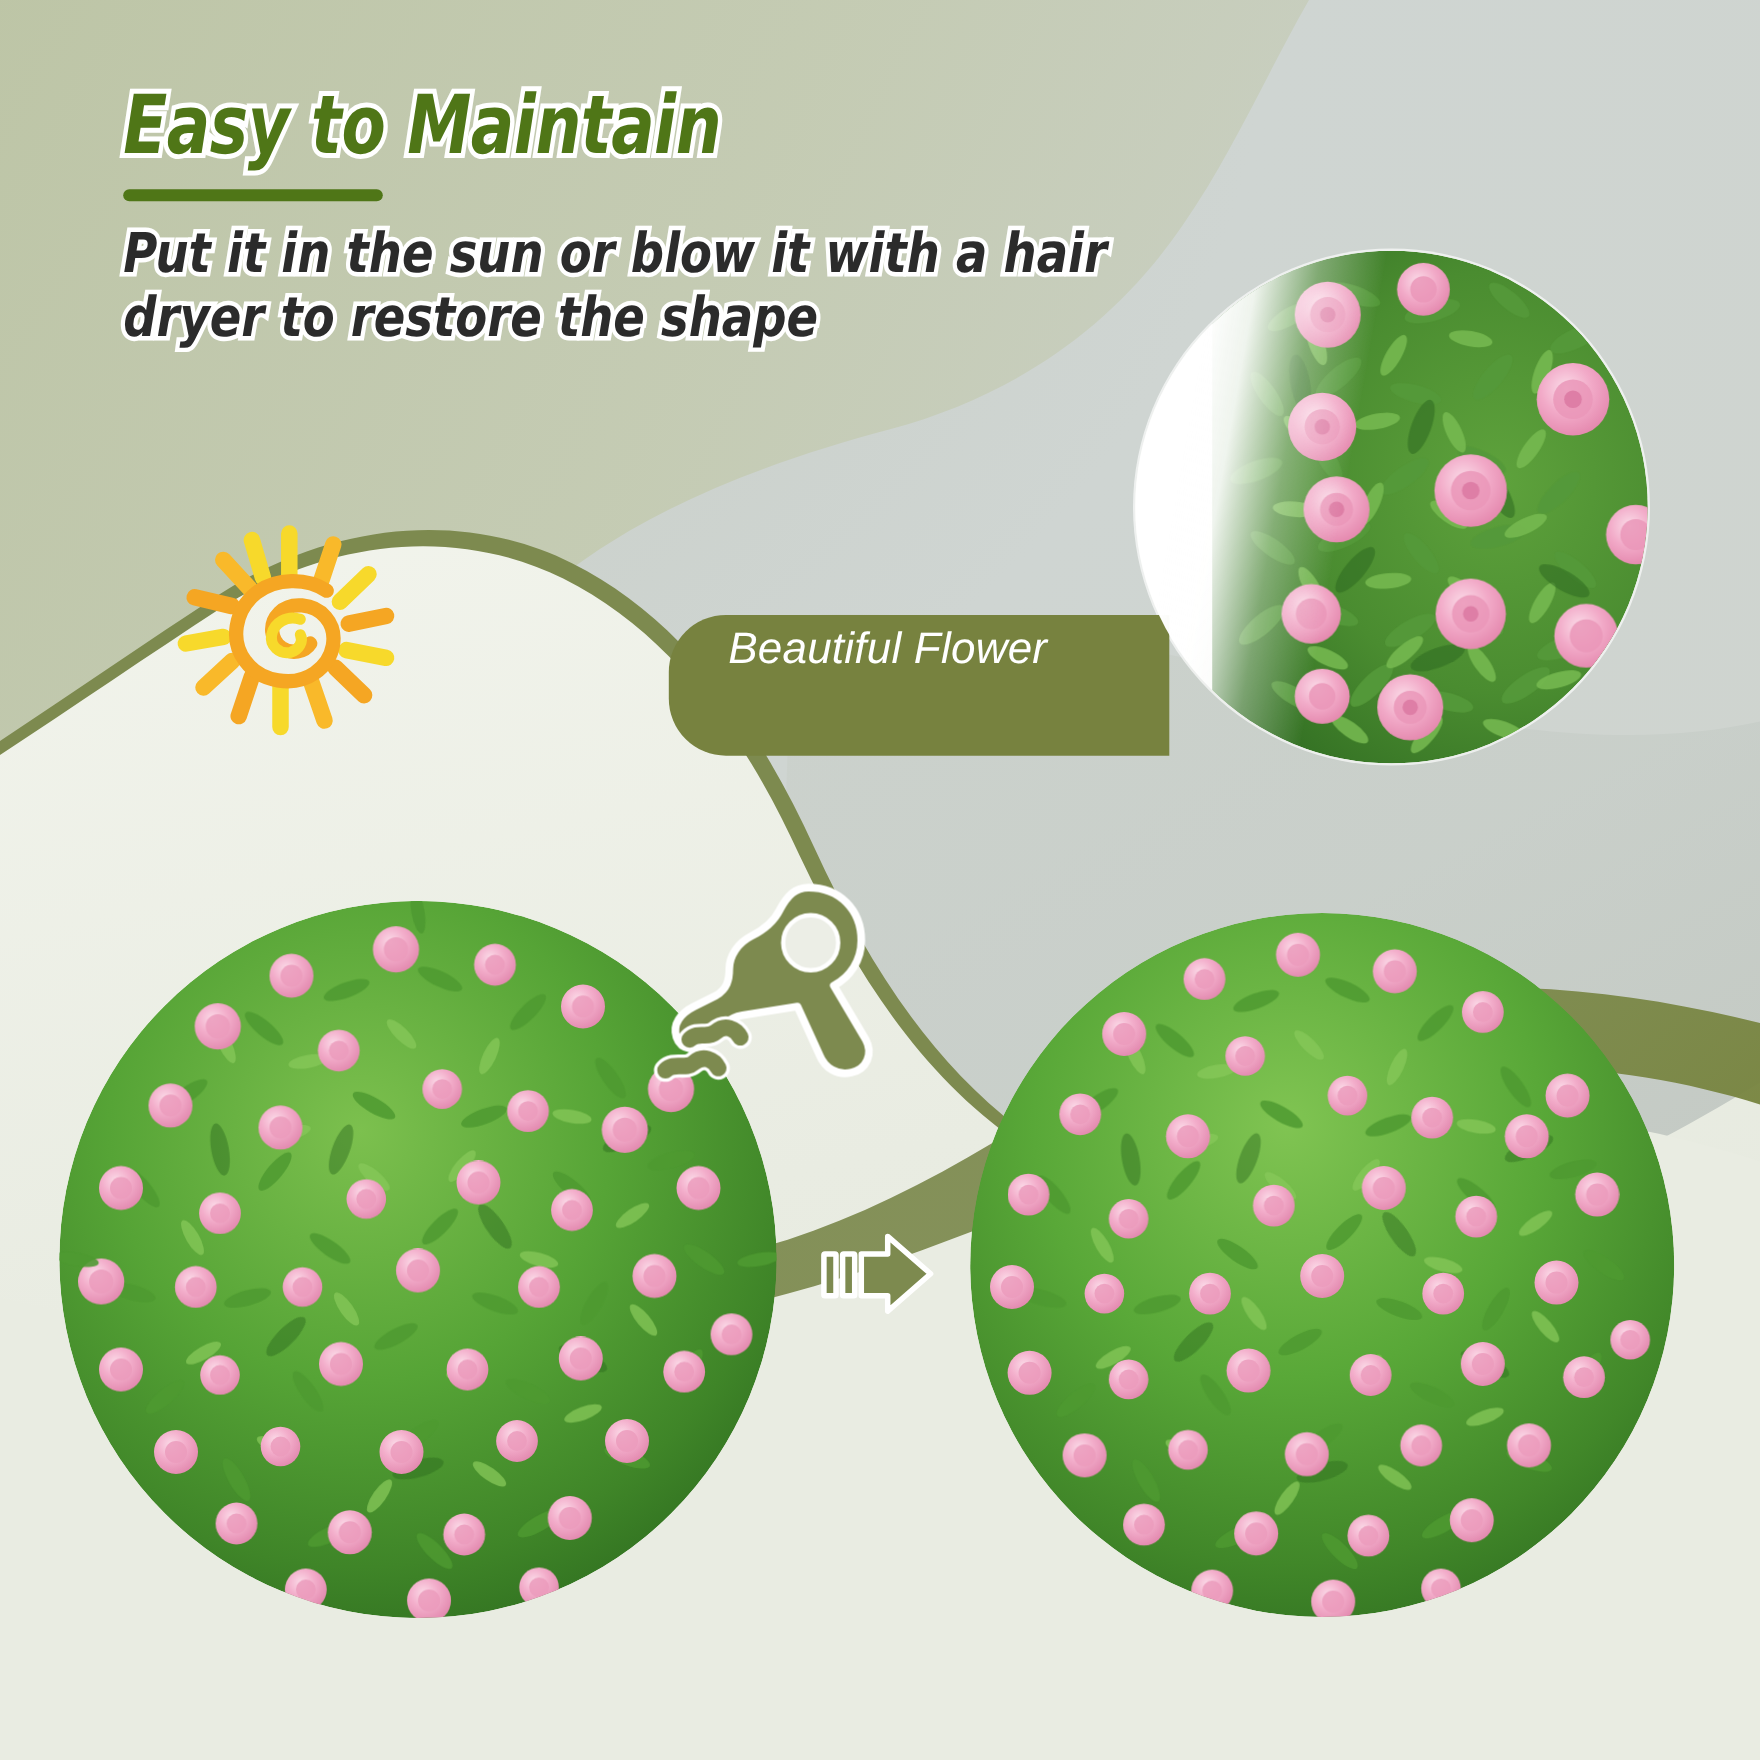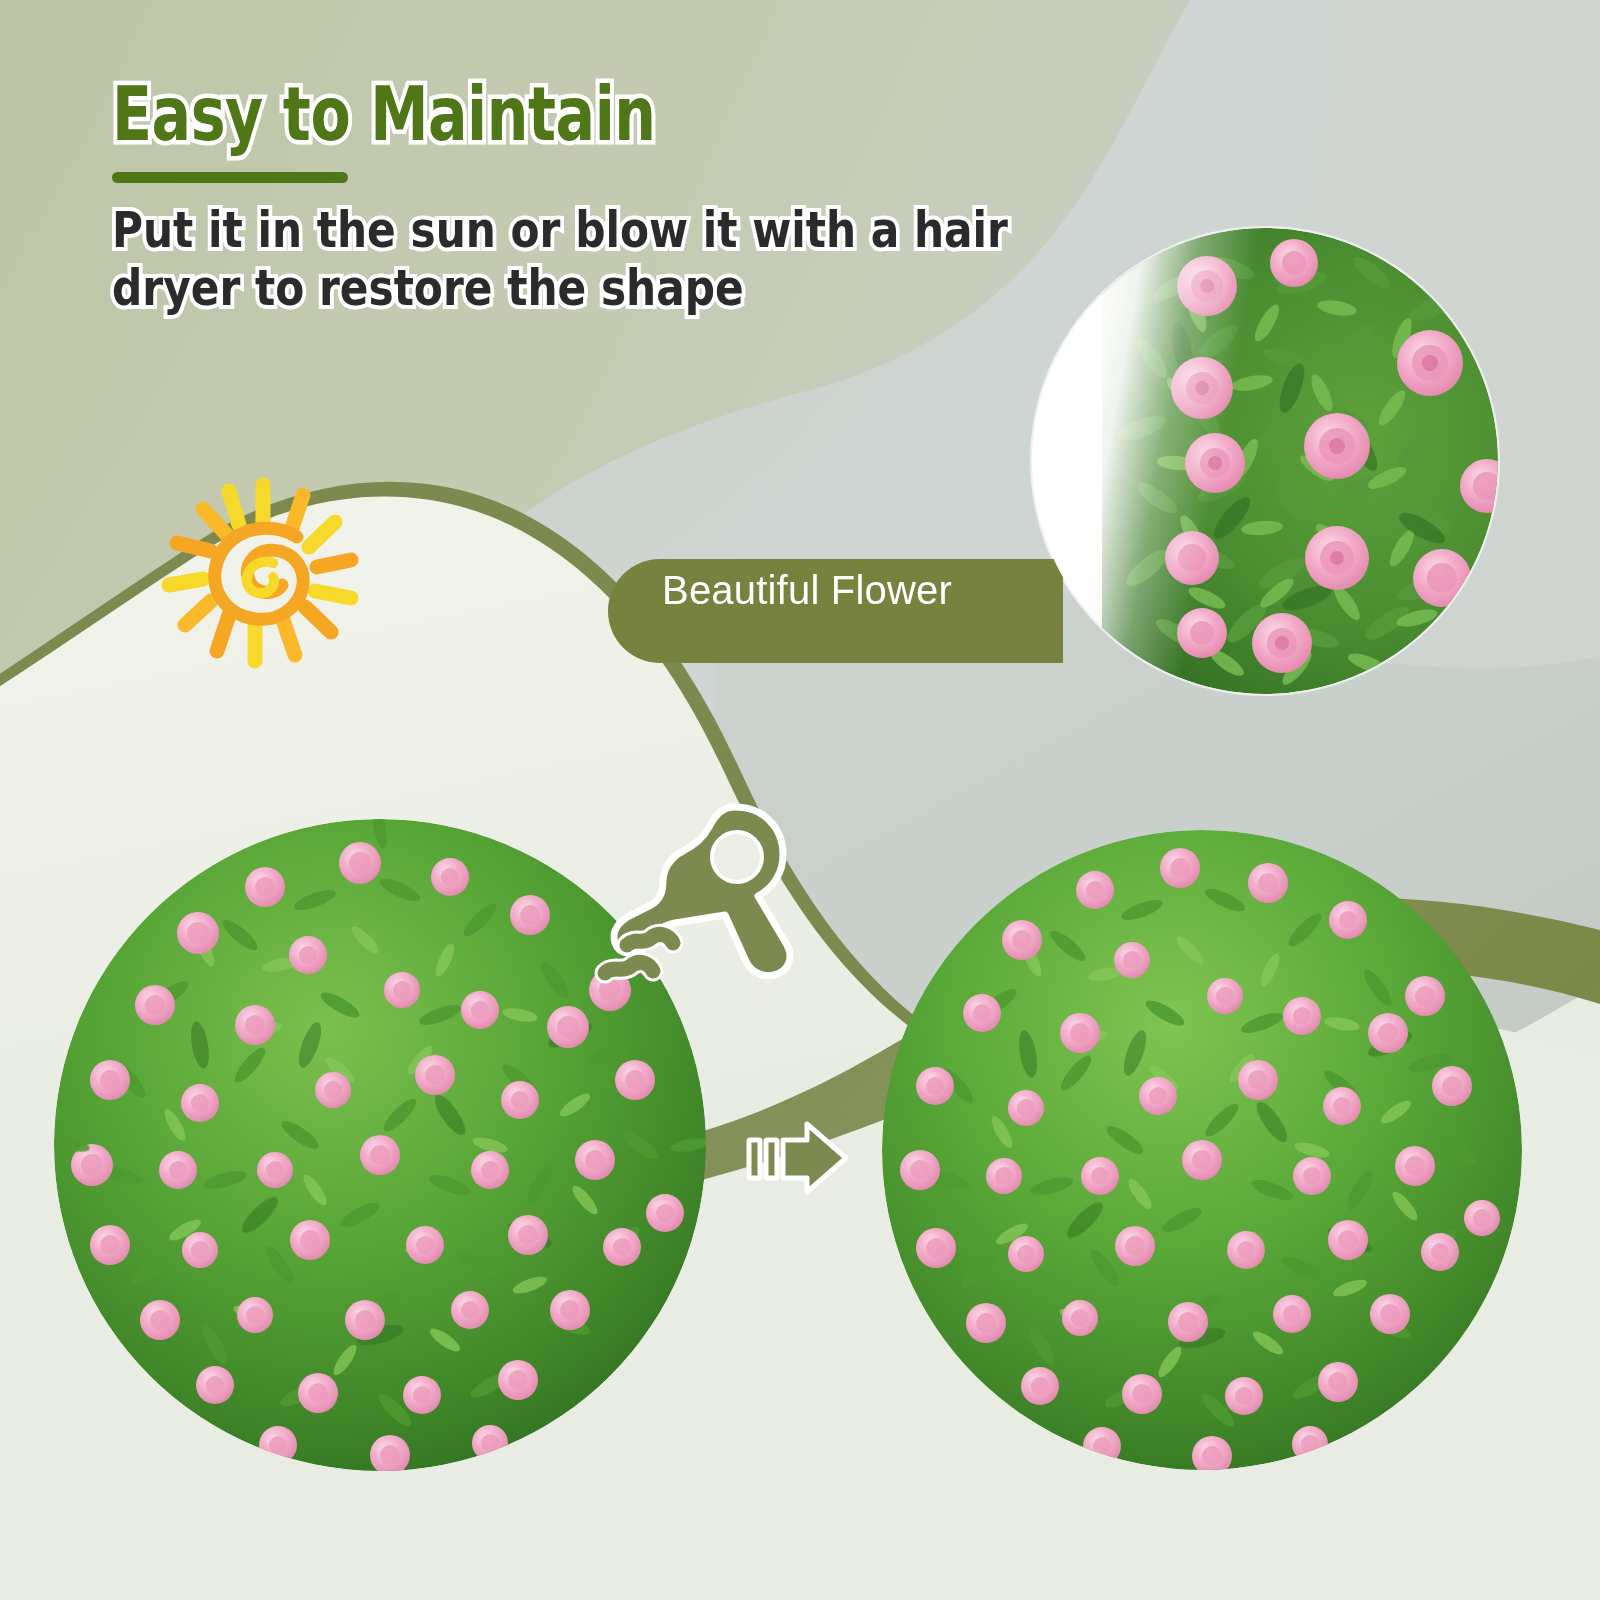--- a/index.html
+++ b/index.html
@@ -3,21 +3,21 @@
 <meta charset="utf-8">
 <title>Easy to Maintain</title>
 <style>
   * { margin:0; padding:0; box-sizing:border-box; }
   html,body { width:1600px; height:1600px; overflow:hidden; }
   body {
     font-family:"Liberation Sans", sans-serif;
     background:#cfd5ce;
     position:relative;
   }
-  #stage { position:absolute; inset:0; width:1600px; height:1600px; overflow:hidden; }
+  #stage { position:absolute; inset:0; width:1600px; height:1600px; overflow:hidden;font-style:italic; }
 
   
   .bg-base { position:absolute; inset:0;
     background:
       radial-gradient(120% 90% at 0% 0%, #c3caae 0%, #c8cec1 22%, #ccd2cd 42%, #cfd5d2 60%, #cfd4cf 100%);
   }
   .bg-svg { position:absolute; inset:0; }
 
   
   .headings { position:absolute; left:112px; top:78px; width:1000px; }
@@ -62,21 +62,21 @@
   }
   .inset-circle .fade-left {
     position:absolute; inset:0; z-index:3; pointer-events:none;
     background:linear-gradient(100deg, #ffffff 0%, #ffffff 14%, rgba(255,255,255,.92) 21%, rgba(255,255,255,.35) 31%, rgba(255,255,255,0) 42%);
   }
   .inset-circle svg { position:absolute; left:0; top:0; }
 
   
   .banner {
     position:absolute; left:608px; top:559px;
-    width:455px; height:104px;
+    width:455px; height:128px;
     background:#77823f;
     border-radius:52px 0 0 52px;
     color:#ffffff;
     padding:9px 0 0 54px;
     font-size:40px;
     line-height:1.12;
     letter-spacing:.2px;
     z-index:2;
   }
 

